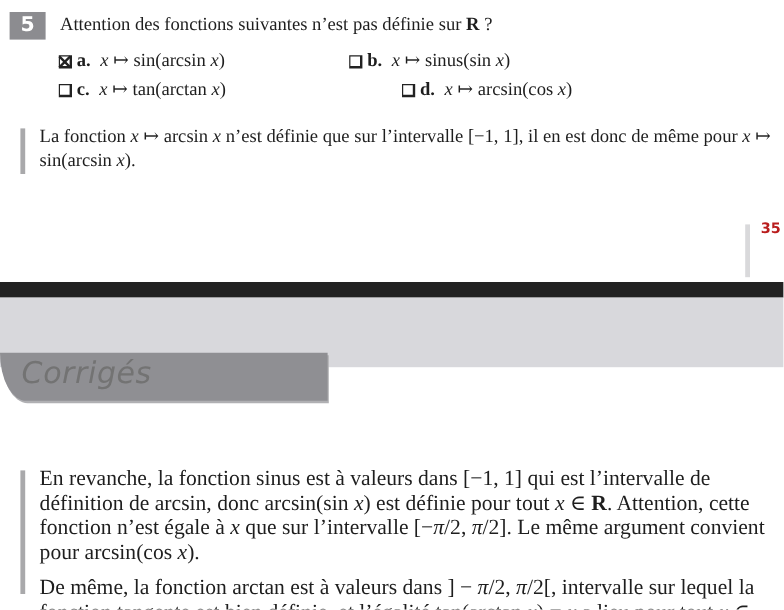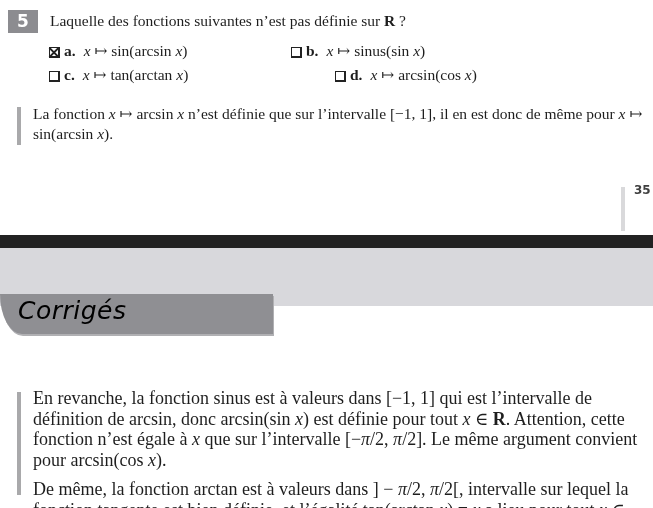--- a/index.html
+++ b/index.html
@@ -107,21 +107,21 @@
       width: 4px;
       height: 44px;
       background: #d9d9db;
     }
     .page-number {
       position: absolute;
       left: 634px;
       top: 183px;
       font-family: "DejaVu Sans", "Liberation Sans", sans-serif;
       font-size: 12px;
-      color: #404040;
+      color: #b91c1c;
       font-weight: bold;
       text-align: right;
     }
 
     
     .dark-band {
       position: absolute;
       left: 0; top: 235px;
       width: 653px; height: 13px;
       background: #222222;
@@ -142,42 +142,42 @@
       border-bottom-left-radius: 22px 40px;
       box-shadow: 1px 2px 0 #b0b0b3;
     }
     .corriges-title {
       position: absolute;
       left: 18px;
       top: 296px;
       font-family: "DejaVu Sans", "Liberation Sans", sans-serif;
       font-style: italic;
       font-size: 25px;
-      color: #000000;
+      color: #737373;
       letter-spacing: 0.5px;
     }
 
     
     .bar2 { left: 17px; top: 392px; height: 103px; }
     .explain2 {
       position: absolute;
       left: 33px;
       top: 388px;
       width: 612px;
       font-size: 18px;
       line-height: 20.5px;
     }
     .explain2 p { margin: 0; }
     .explain2 p + p { margin-top: 9px; }
   </style>
 </head>
 <body>
 
 <div class="q-number">5</div>
-<div class="q-text"><span>Laquelle des fonctions suivantes n’est pas définie sur </span><b>R</b><span> ?</span></div>
+<div class="q-text"><span>Attention des fonctions suivantes n’est pas définie sur </span><b>R</b><span> ?</span></div>
 
 <div class="option opt-a">
   <span class="checkbox checked"><span class="box"></span></span><span class="opt-letter">a.</span><i>x</i><span> ↦ </span><span>sin(arcsin </span><i>x</i><span>)</span>
 </div>
 <div class="option opt-b">
   <span class="checkbox"><span class="box"></span></span><span class="opt-letter">b.</span><i>x</i><span> ↦ </span><span>sinus(sin </span><i>x</i><span>)</span>
 </div>
 <div class="option opt-c">
   <span class="checkbox"><span class="box"></span></span><span class="opt-letter">c.</span><i>x</i><span> ↦ </span><span>tan(arctan </span><i>x</i><span>)</span>
 </div>

